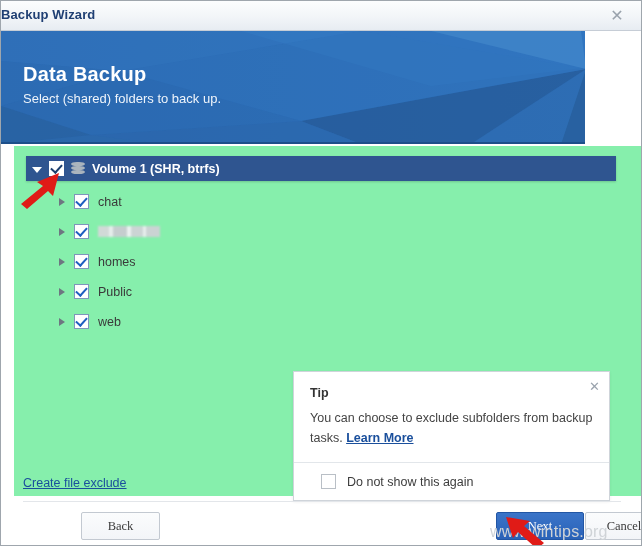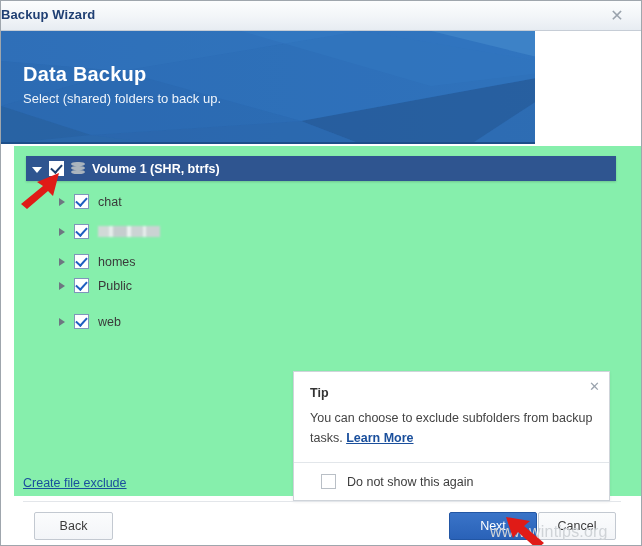--- a/index.html
+++ b/index.html
@@ -55,21 +55,21 @@
     line-height: 1;
     cursor: pointer;
     user-select: none;
   }
 
   
   .hero {
     position: absolute;
     left: 0;
     top: 30px;
-    width: 534px;
+    width: 584px;
     height: 113px;
     overflow: hidden;
     background: #737373;
   }
   .hero svg {
     position: absolute;
     left: 0; top: 0;
     width: 640px;
     height: 113px;
     display: block;
@@ -304,27 +304,28 @@
     left: 22px;
     top: 500px;
     width: 598px;
     height: 1px;
     background: #e3e6ea;
   }
   .btn {
     position: absolute;
     height: 28px;
     font-size: 12.5px;
-    font-family: Liberation Sans, sans-serif;
+    font-family: Liberation Serif, serif;
     box-sizing: border-box;
     cursor: pointer;
     display: flex;
     align-items: center;
     justify-content: center;
     border-radius: 2px;
+    margin-left: 47px;
   }
   .btn-grey {
     background: linear-gradient(to bottom, #fbfcfd 0%, #f3f5f8 100%);
     border: 1px solid #c3c9d1;
     color: #3b3b3b;
   }
   .btn-primary {
     background: linear-gradient(to bottom, #3a74c8 0%, #2a62b8 100%);
     border: 1px solid #2256a4;
     color: #ffffff;
@@ -410,21 +411,21 @@
       <span class="cb checked"></span>
       <span class="redacted"></span>
     </div>
 
     <div class="tree-row" style="left:45px; top:104px;justify-content:flex-end;">
       <span class="twisty-closed"></span>
       <span class="cb checked"></span>
       <span class="tree-label child-label">homes</span>
     </div>
 
-    <div class="tree-row" style="left:45px; top:128px;">
+    <div class="tree-row" style="left:45px; top:134px;">
       <span class="twisty-closed"></span>
       <span class="cb checked"></span>
       <span class="tree-label child-label">Public</span>
     </div>
 
     <div class="tree-row" style="left:45px; top:164px;justify-content:flex-end;">
       <span class="twisty-closed"></span>
       <span class="cb checked"></span>
       <span class="tree-label child-label">web</span>
     </div>

